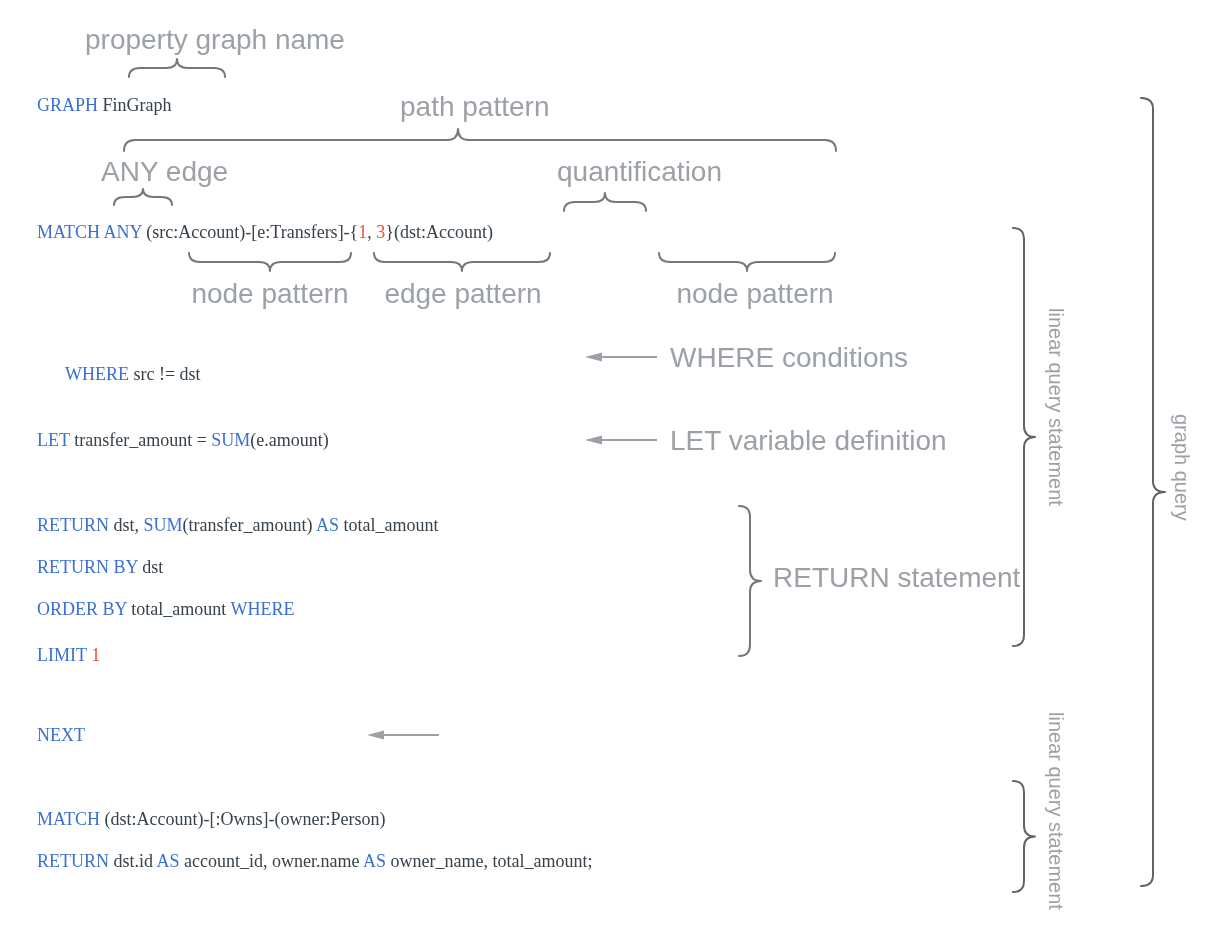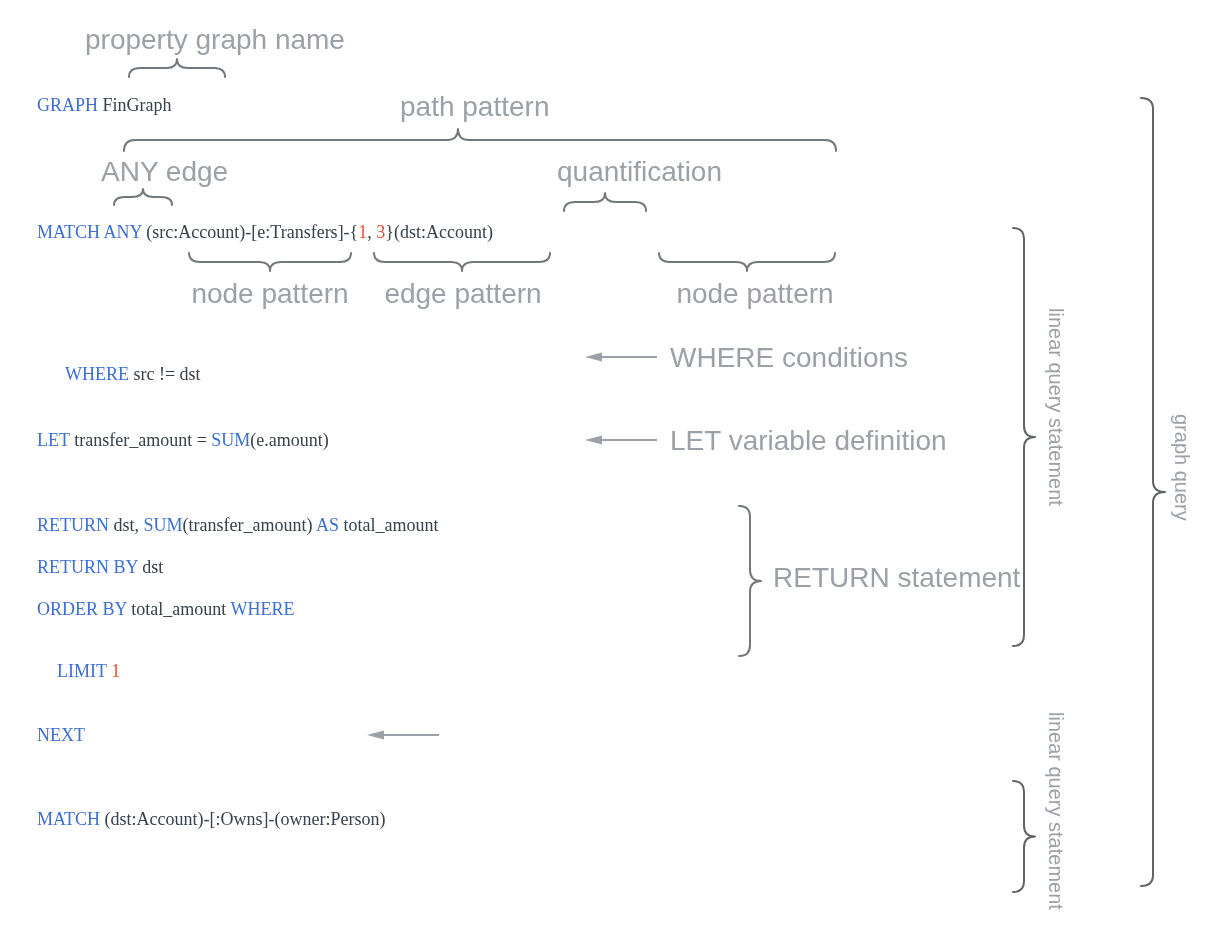--- a/index.html
+++ b/index.html
@@ -91,33 +91,34 @@
   <div class="codeline" style="top:427px;"><span class="kw">LET</span><span class="code"> transfer_amount = </span><span class="kw">SUM</span><span class="code">(e.amount)</span></div>
   <svg class="arrow" style="left:585px;top:433px;" width="74" height="14">
     <line x1="12" y1="7" x2="72" y2="7"></line>
       <polygon points="0,7 17,2.6 17,11.4"></polygon>
   </svg>
   <div class="anno" style="left:670px;top:429px;">LET variable definition</div>
 
   <div class="codeline" style="top:512px;"><span class="kw">RETURN</span><span class="code"> dst, </span><span class="kw">SUM</span><span class="code">(transfer_amount) </span><span class="kw">AS</span><span class="code"> total_amount</span></div>
   <div class="codeline" style="top:554px;"><span class="kw">RETURN BY</span><span class="code"> dst</span></div>
   <div class="codeline" style="top:596px;"><span class="kw">ORDER BY</span><span class="code"> total_amount </span><span class="kw">WHERE</span></div>
-  <div class="codeline" style="top:658px;margin-left:20px;"><span class="kw">LIMIT</span><span class="code"> </span><span class="num">1</span></div>
+  <div class="codeline" style="top:642px;"><span class="kw">LIMIT</span><span class="code"> </span><span class="num">1</span></div>
   <svg class="brace" style="left:738px;top:505px;" width="24" height="152">
       <path d="M1 1 Q 12 1 12 12 L 12 65 Q 12 76 23 76 Q 12 76 12 87 L 12 140 Q 12 151 1 151"></path>
     </svg>
   <div class="anno" style="left:773px;top:566px;">RETURN statement</div>
 
   <div class="codeline" style="top:722px;"><span class="kw">NEXT</span></div>
   <svg class="arrow" style="left:367px;top:728px;" width="74" height="14">
     <line x1="12" y1="7" x2="72" y2="7"></line>
       <polygon points="0,7 17,2.6 17,11.4"></polygon>
   </svg>
 
   <div class="codeline" style="top:806px;"><span class="kw">MATCH</span><span class="code"> (dst:Account)-[:Owns]-(owner:Person)</span></div>
+  <div class="codeline" style="top:848px;"><span class="kw">RETURN</span><span class="code"> dst.id </span><span class="kw">AS</span><span class="code"> account_id, owner.name </span><span class="kw">AS</span><span class="code"> owner_name, total_amount;</span></div>
 
   <svg class="brace big" style="left:1012px;top:227px;" width="24" height="420">
       <path d="M1 1 Q 12 1 12 12 L 12 199 Q 12 210 23 210 Q 12 210 12 221 L 12 408 Q 12 419 1 419"></path>
     </svg>
   <div class="vlabel" style="left:1044px;top:308px;">linear query statement</div>
 
   <svg class="brace big" style="left:1140px;top:97px;" width="26" height="790">
       <path d="M1 1 Q 13 1 13 12 L 13 384 Q 13 395 25 395 Q 13 395 13 406 L 13 778 Q 13 789 1 789"></path>
     </svg>
   <div class="vlabel" style="left:1170px;top:414px;">graph query</div>

